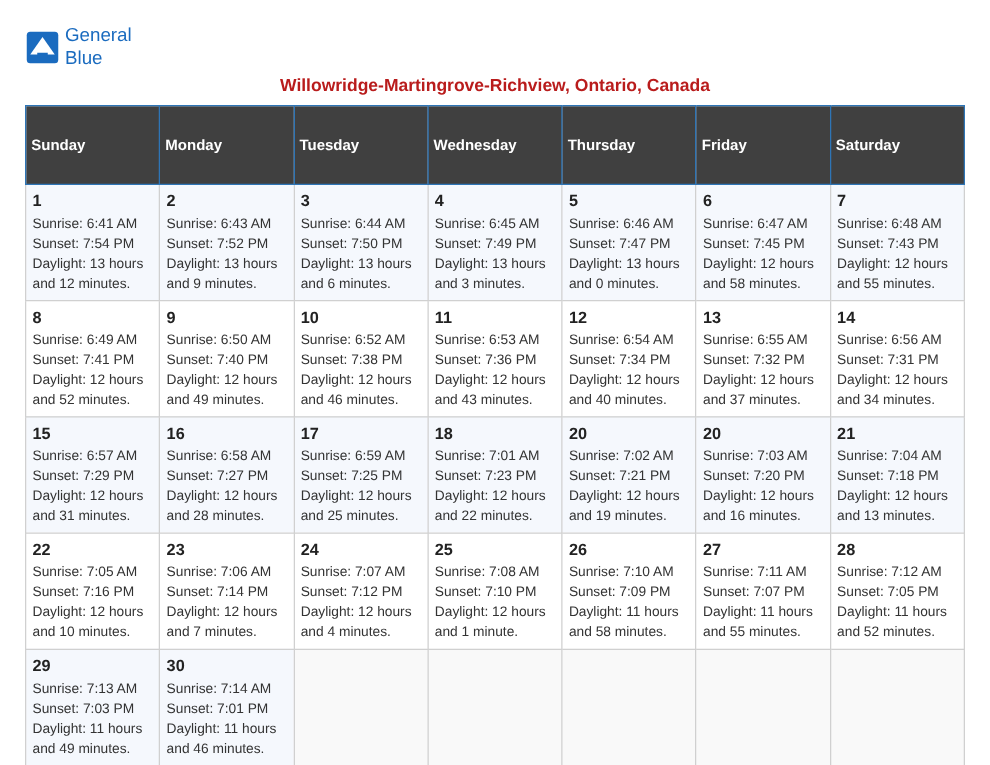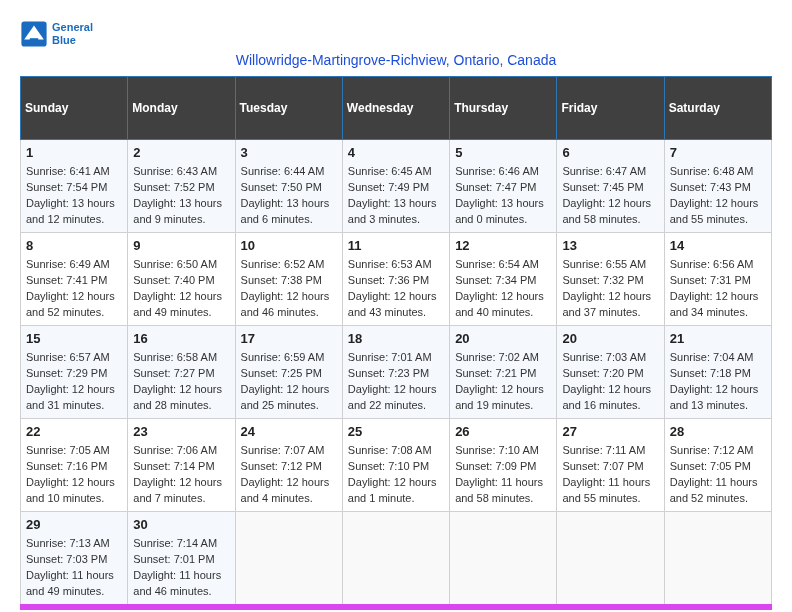--- a/index.html
+++ b/index.html
@@ -15,45 +15,45 @@
       align-items: flex-start;
       justify-content: space-between;
       margin-bottom: 4px;
     }
     .logo {
       display: flex;
       align-items: center;
       gap: 4px;
     }
     .logo-text {
-      font-size: 11px;
-      font-weight: bold;
+      font-size: 15px;
+      font-weight: normal;
       color: #333;
       line-height: 1.2;
     }
     .logo-text span {
       color: #1a6bbf;
       display: block;
     }
     .logo-icon {
       width: 28px;
       height: 28px;
     }
     .month-title {
       font-size: 36px;
       font-weight: bold;
       color: #333;
       text-align: right;
     }
     .subtitle {
       font-size: 14px;
-      color: #1d4ed8;
+      color: #b91c1c;
       text-align: center;
       margin-bottom: 8px;
-      font-weight: 400;
+      font-weight: 700;
     }
     table {
       width: 100%;
       border-collapse: collapse;
       font-size: 10.5px;
     }
     thead tr th {
       background-color: #404040;
       color: #fff;
       padding: 24px 4px;

